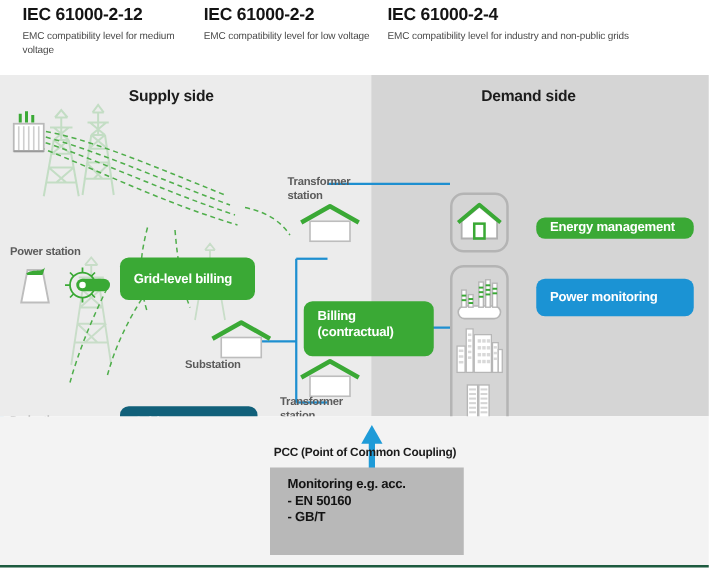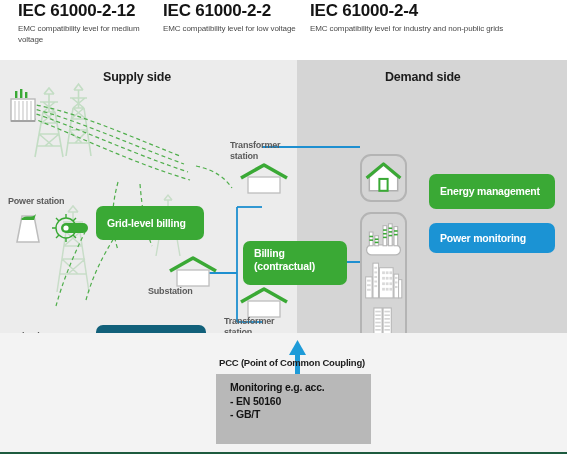--- a/index.html
+++ b/index.html
@@ -9,21 +9,21 @@
     background:#ffffff;
     position:relative;
     overflow:hidden;
   }
   #root { position:relative; width:567px; height:454px; }
 
   
   .std-row { position:absolute; top:0; left:0; width:567px; height:57px; background:#fff; }
   .std { position:absolute; top:4px; }
   .std-title {
-    font-size:17px; font-weight:bold; color:#141414; letter-spacing:-0.2px;
+    font-size:14px; font-weight:bold; color:#141414; letter-spacing:-0.2px;
     white-space:nowrap; line-height:14px;
   }
   .std-desc {
     margin-top:6px; font-size:8px; color:#4a4a4a; line-height:10.5px;
     letter-spacing:-0.1px;
   }
   .std-1 { left:18px; width:140px; }
   .std-2 { left:163px; width:140px; }
   .std-3 { left:310px; width:200px; }
 
@@ -48,21 +48,21 @@
   .pill-green { background:#3aa935; }
   .pill-blue  { background:#1b93d4; }
   .pill-teal  { background:#11607a; }
   .pill .txt { font-size:10.5px; line-height:13px; }
 
   
   #grid-level-billing { left:96px; top:146px; width:108px; height:34px; }
   #grid-power-quality-monitoring { left:96px; top:265px; width:110px; height:40px; align-items:flex-start; padding-top:7px;}
   #billing-contractual { left:243px; top:181px; width:104px; height:44px; align-items:flex-start; padding-top:6px;}
   #grid-pq-contractual { left:243px; top:276px; width:104px; height:48px; align-items:flex-start; padding-top:5px;}
-  #energy-management { left:429px; top:114px; width:126px; height:35px; }
+  #energy-management { left:429px; top:114px; width:126px; height:17px; }
   #power-monitoring  { left:429px; top:163px; width:126px; height:30px; }
   #monitoring-power-quality { left:429px; top:225px; width:126px; height:92px;
       flex-direction:column; align-items:flex-start; justify-content:flex-start; padding:9px 9px 0 11px; }
   #monitoring-power-quality .mpq-title { font-size:10.5px; line-height:13px; font-weight:bold; }
   #monitoring-power-quality .mpq-sub { font-size:6.6px; line-height:8.6px; font-weight:bold; margin-top:7px; }
   #monitoring-power-quality .mpq-sub2 { font-size:6px; line-height:8px; font-weight:bold; margin-top:6px; }
 
   
   .cap {
     position:absolute; font-size:9px; font-weight:bold; color:#5b5b5b;

